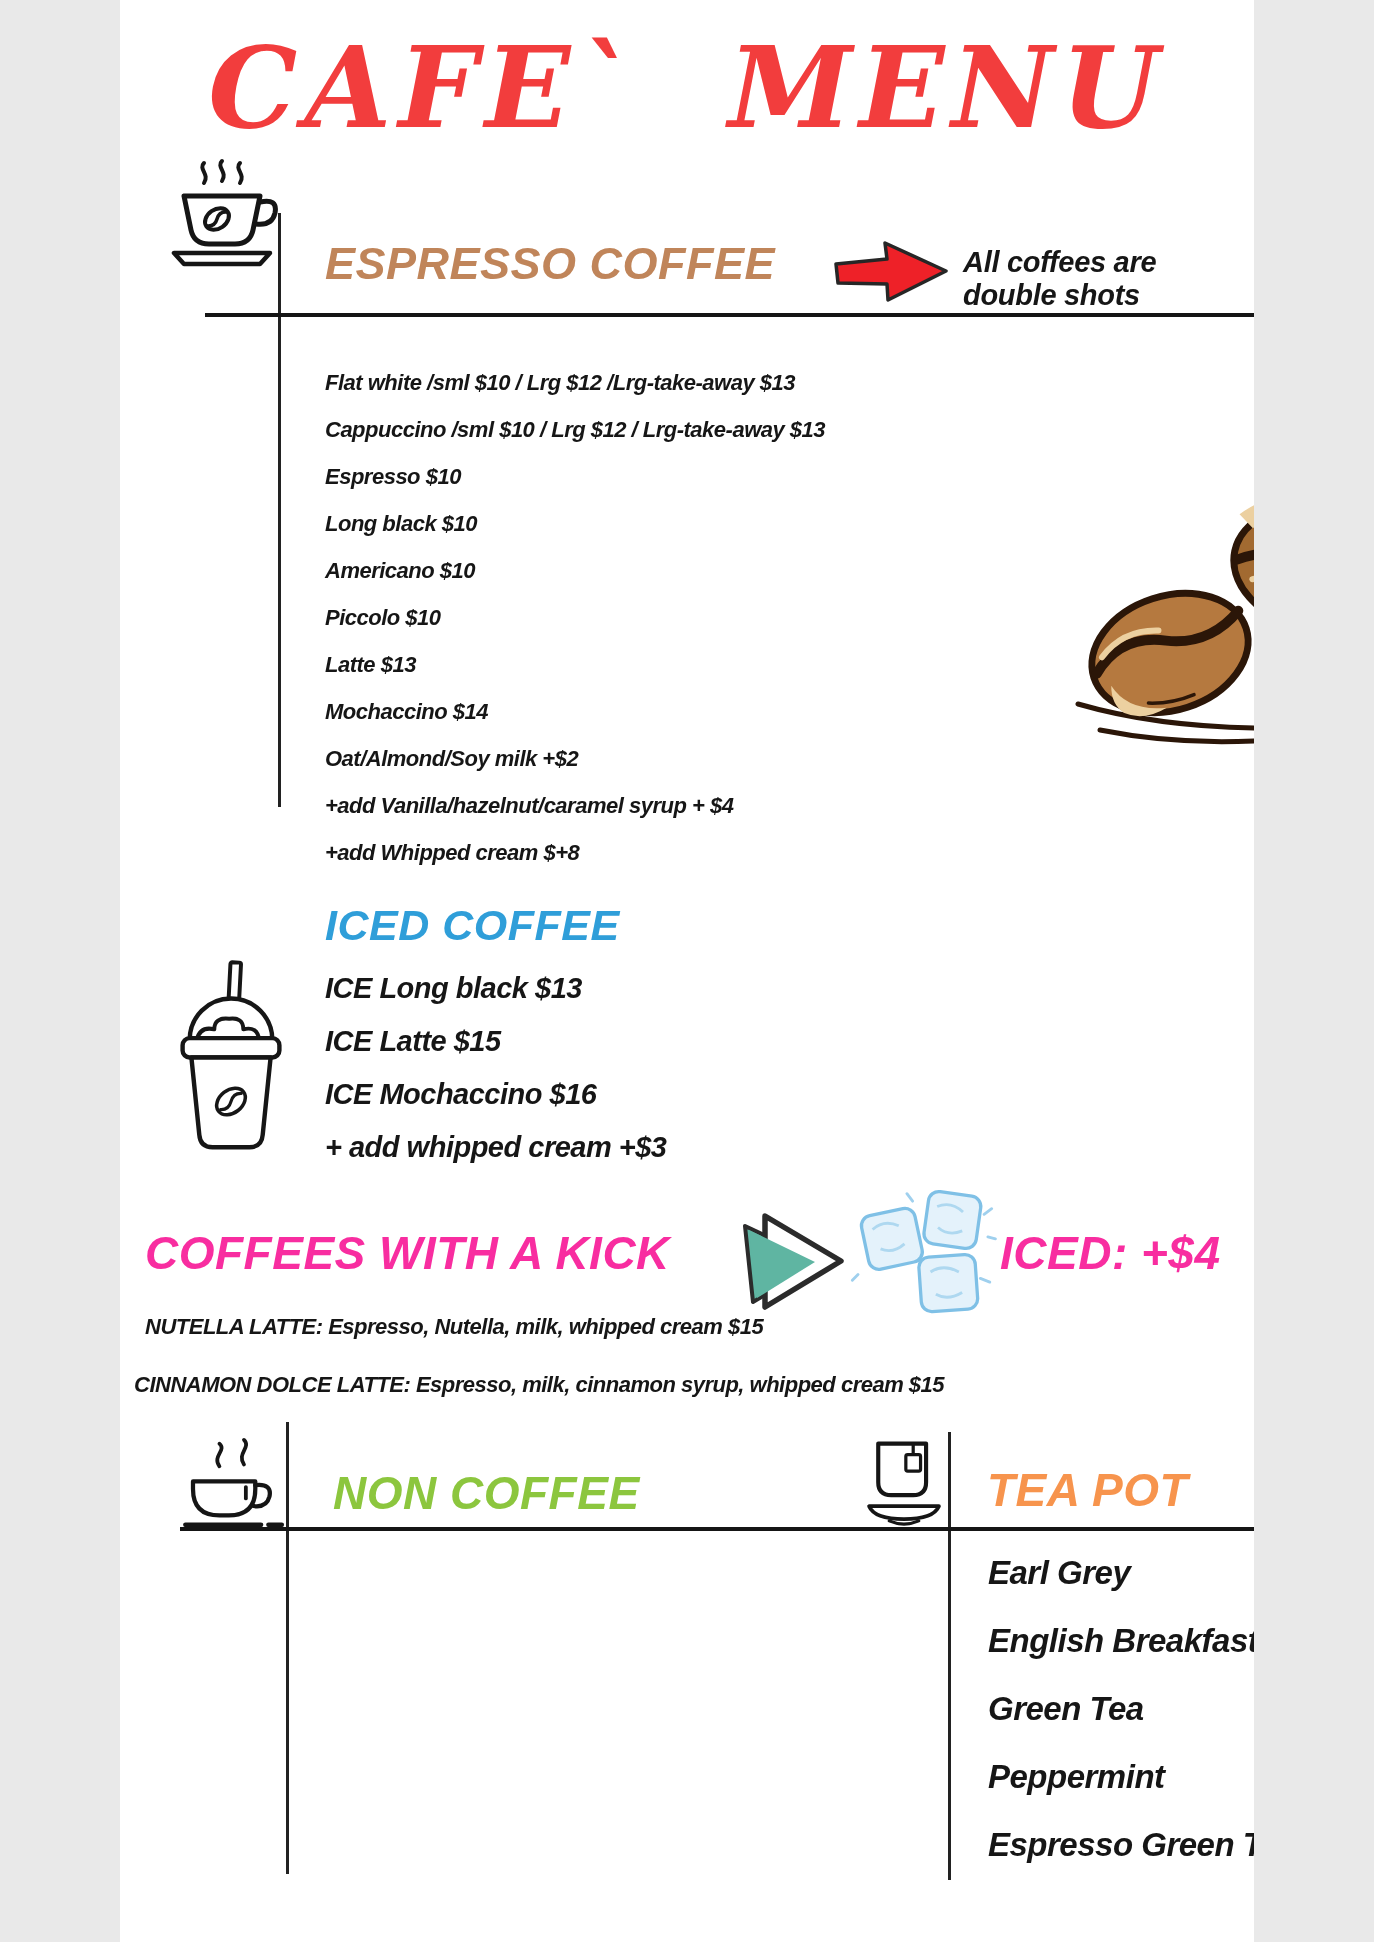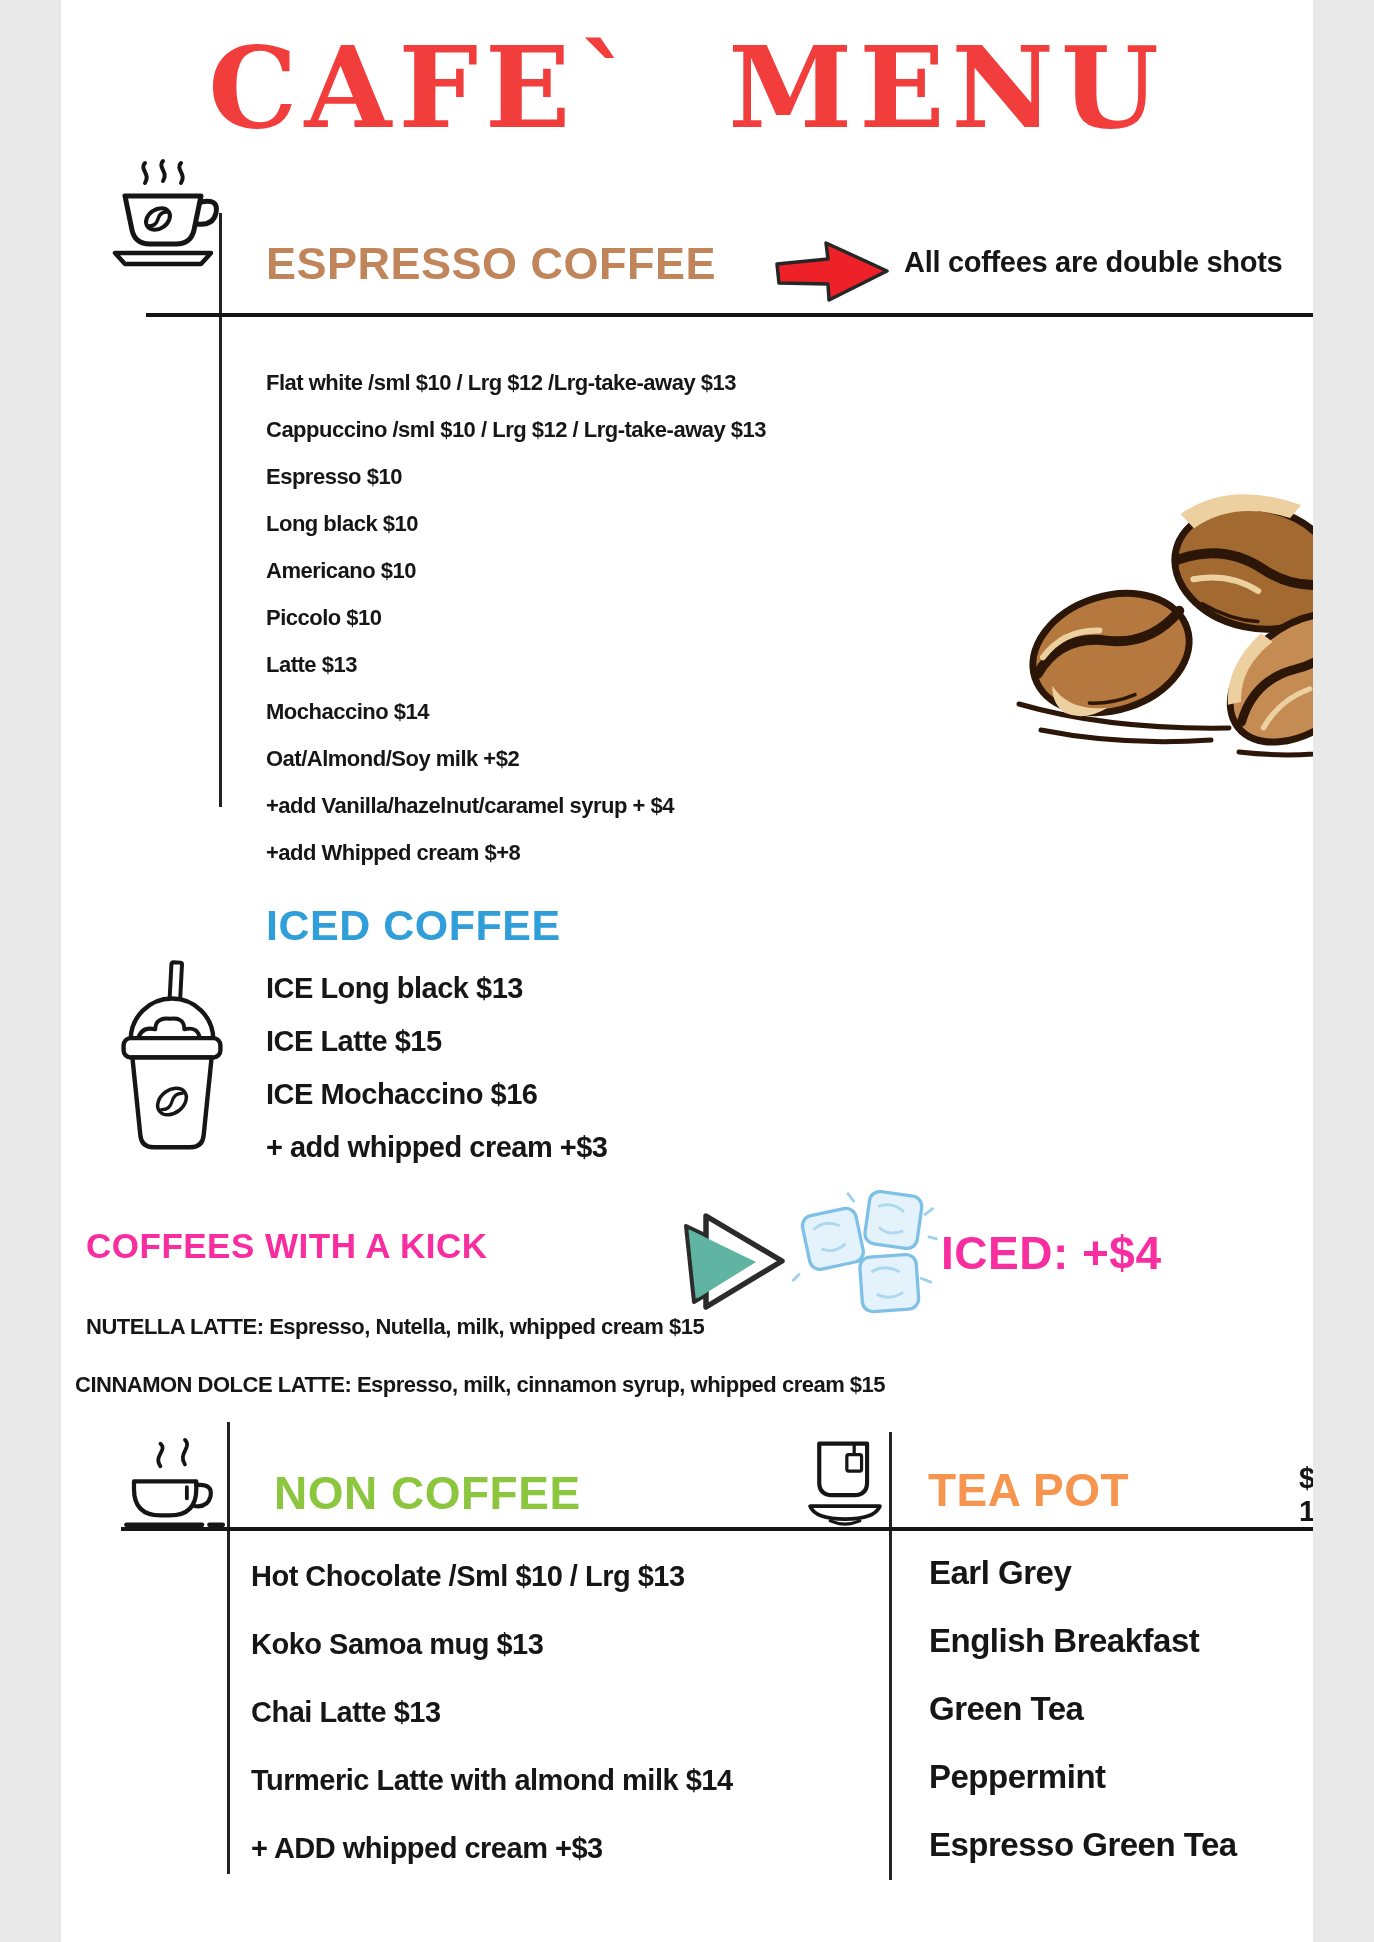--- a/index.html
+++ b/index.html
@@ -2,35 +2,35 @@
 <html style="--title-red: #f23d3d; --espresso-tan: #c0855a; --iced-blue: #2f9ed9; --pink: #f82da0; --green: #8cc63e; --orange: #f7944d; --arrow-red: #ee2128; --teal: #5fb5a2; --ink: #161616;"><head>
 <meta charset="utf-8">
 <style>
   :root{
     --title-red:#f23d3d; --espresso-tan:#c0855a; --iced-blue:#2f9ed9;
     --pink:#f82da0; --green:#8cc63e; --orange:#f7944d;
     --arrow-red:#ee2128; --teal:#5fb5a2; --ink:#161616;
   }
   html,body{margin:0;padding:0;background:#e9e9e9;}
   .page{
-    position:relative;width:1252px;height:1942px;background:#ffffff;
+    position:relative;width:1134px;height:1942px;background:#ffffff;
     margin:0 auto;overflow:hidden;
-    font-family:"Liberation Sans",sans-serif;color:var(--ink,#161616);
+    font-family:"Liberation Sans",sans-serif;color:var(--ink,#161616);font-style:italic;
   }
   .abs{position:absolute;}
   .title{
     top:22px;left:50%;transform:translateX(-50%);
     font-family:"DejaVu Serif","Liberation Serif",serif;font-weight:bold;
     font-size:112px;letter-spacing:7px;word-spacing:42px;color:var(--title-red,#f23d3d);
     white-space:nowrap;
   }
   .sec-heading{font-weight:bold;white-space:nowrap;letter-spacing:0.5px;}
   .h-espresso{top:238px;left:205px;font-size:45px;color:var(--espresso-tan,#c0855a);}
   .h-iced{top:901px;left:205px;font-size:43px;color:var(--iced-blue,#2f9ed9);}
-  .h-kick{top:1226px;left:25px;font-size:35px;color:var(--pink,#f82da0);text-align:right;}
+  .h-kick{top:1226px;left:25px;font-size:46px;color:var(--pink,#f82da0);text-align:right;}
   .h-icednote{top:1226px;left:880px;font-size:46px;color:var(--pink,#f82da0);}
   .h-non{top:1466px;left:213px;font-size:46px;color:var(--green,#8cc63e);}
   .h-tea{top:1463px;left:867px;font-size:46px;color:var(--orange,#f7944d);}
   .note{top:246px;left:843px;font-size:29px;font-weight:bold;letter-spacing:-0.3px;}
   .tea-price{top:1462px;left:1238px;font-size:29px;font-weight:bold;}
   ul.menu{list-style:none;margin:0;padding:0;}
   .item{font-weight:bold;font-size:22px;letter-spacing:-0.5px;color:var(--ink,#161616);white-space:nowrap;}
   .list-espresso{top:368px;left:205px;}
   .list-espresso .item{line-height:30px;margin-bottom:17px;}
   .list-iced{top:972px;left:205px;}
@@ -205,27 +205,20 @@
       <path d="M12,76 h76 q-6,14 -38,14 q-32,0 -38,-14 Z" fill="#fff" stroke-width="4"></path>
       <path d="M34,92 q16,7 32,0" stroke-width="3.5"></path>
     </svg>
   </div>
   <div class="abs vline vl-tea"></div>
   <div class="abs sec-heading h-tea">TEA POT</div>
   <div class="abs tea-price">$ 10</div>
 
   <div class="abs hline hl-bottom"></div>
 
-  <ul class="abs menu list-non">
-    <li class="item">Hot Chocolate  /Sml $10 / Lrg  $13</li>
-    <li class="item">Koko Samoa mug  $13</li>
-    <li class="item">Chai Latte  $13</li>
-    <li class="item">Turmeric Latte with almond milk  $14</li>
-    <li class="item">+ ADD whipped cream +$3</li>
-  </ul>
 
   <ul class="abs menu list-tea">
     <li class="item">Earl Grey</li>
     <li class="item">English Breakfast</li>
     <li class="item">Green Tea</li>
     <li class="item">Peppermint</li>
     <li class="item">Espresso Green Tea</li>
   </ul>
 
 </div>

